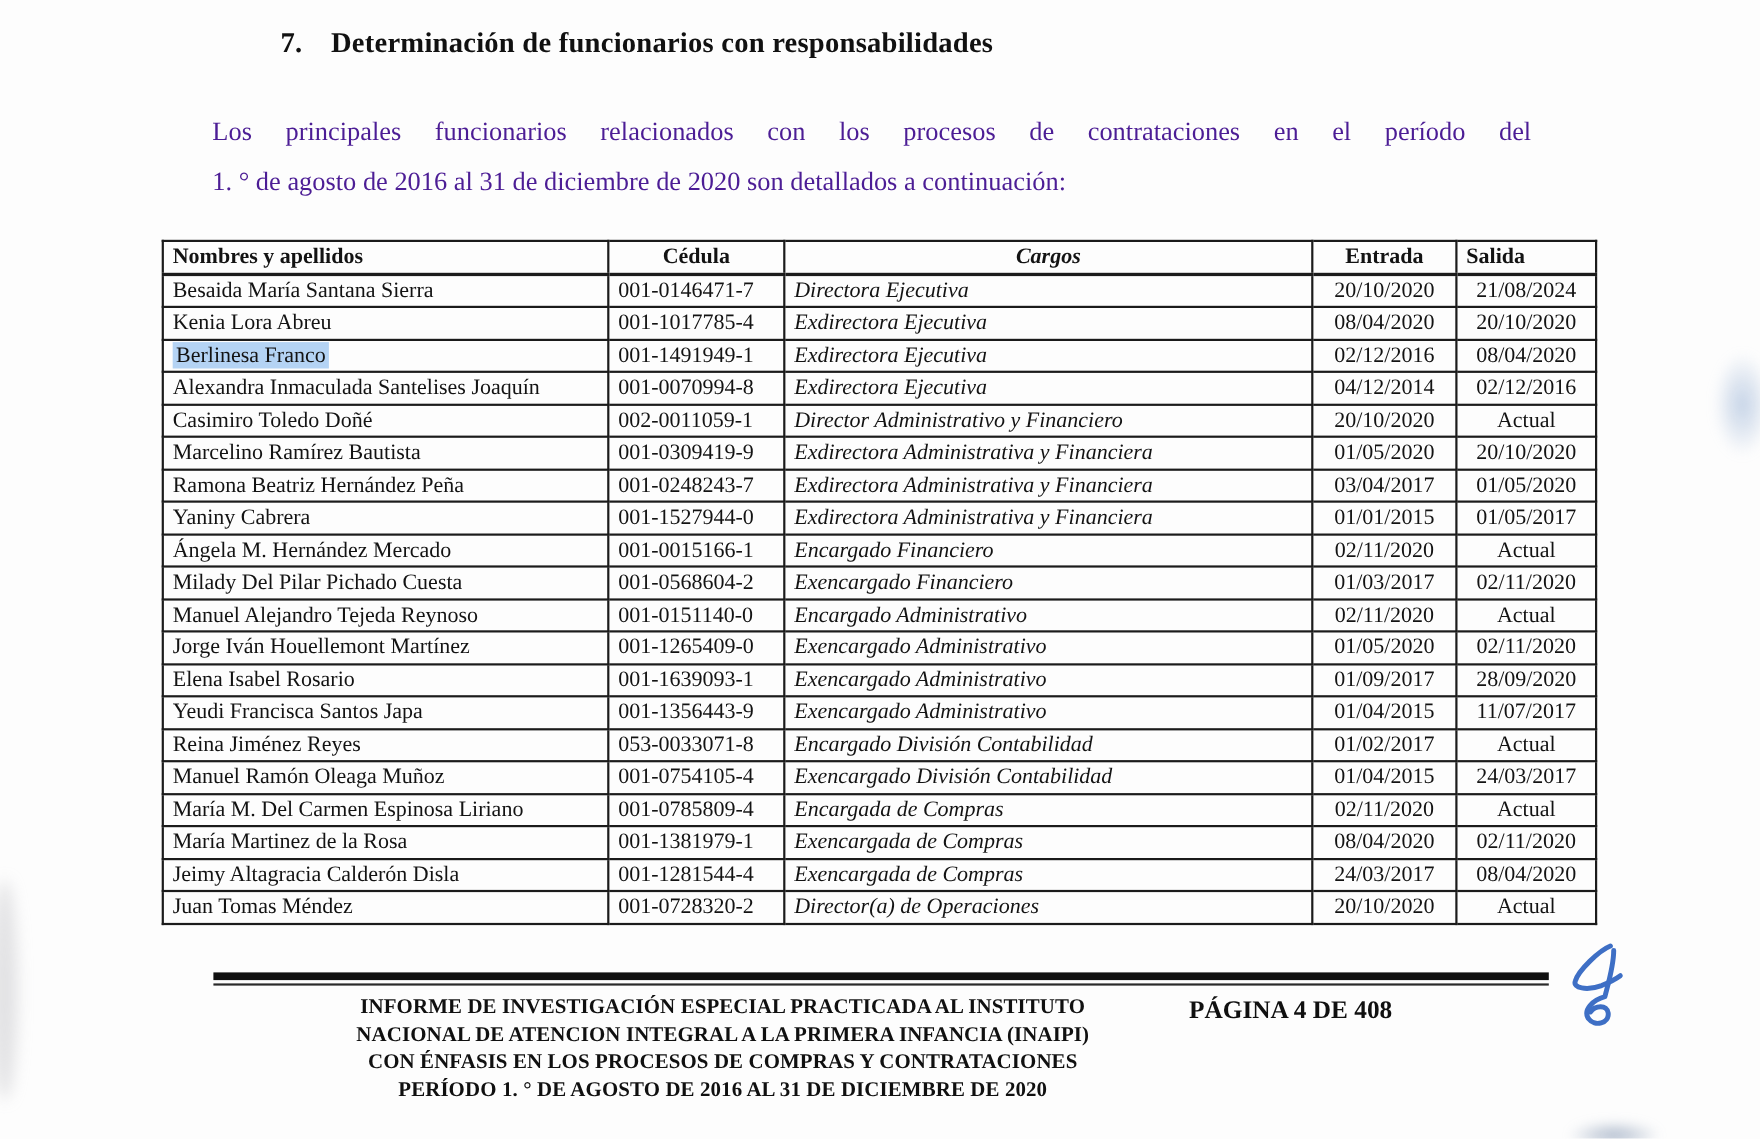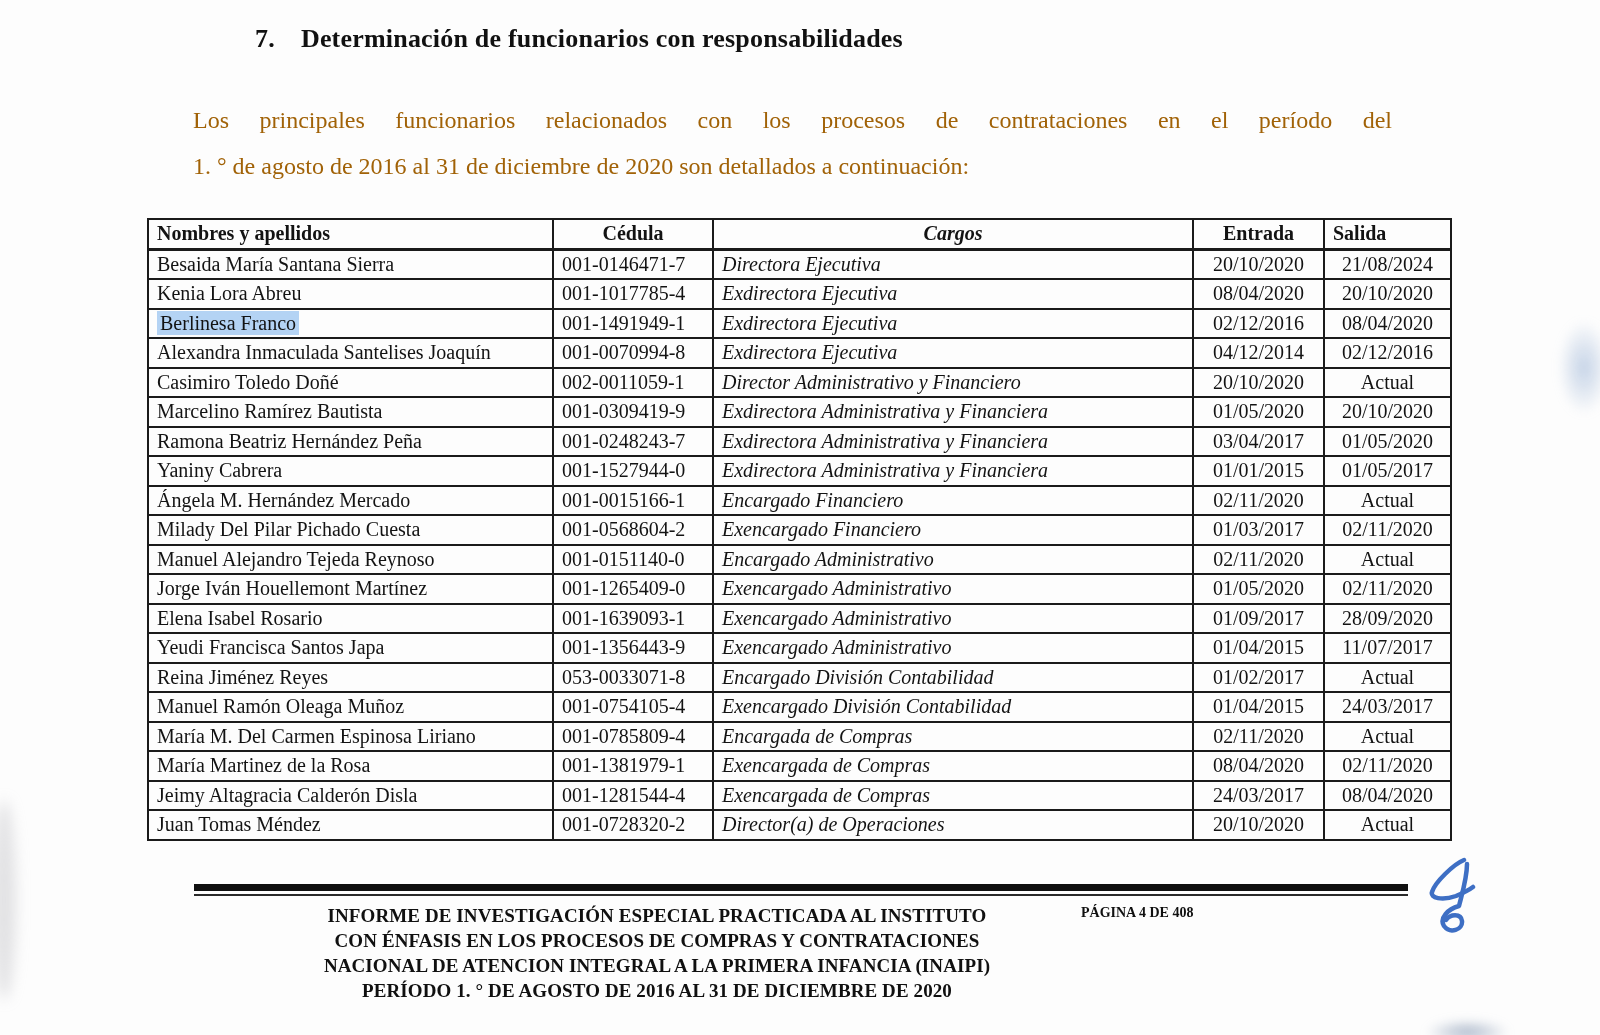--- a/index.html
+++ b/index.html
@@ -13,21 +13,21 @@
   .heading{
     position:absolute;left:255px;top:24px;
     display:flex;align-items:baseline;
     font-size:26px;font-weight:bold;color:#111;
     letter-spacing:.2px;
   }
   .heading .num{margin-right:26px;}
   
   .intro{
     position:absolute;left:193px;top:97px;width:1199px;
-    font-size:24px;line-height:46px;color:#a16207;
+    font-size:24px;line-height:46px;color:#4c1d95;
   }
   .intro .l1{text-align:justify;text-align-last:justify;}
   .intro .l2{text-align:left;}
   
   table.officials{
     position:absolute;left:147px;top:218px;
     border-collapse:collapse;table-layout:fixed;
     width:1303px;
     font-size:20px;color:#131313;
   }
@@ -55,21 +55,21 @@
   .footer-rule .bar2{height:2px;background:#2a2a2a;margin-top:3px;}
   
   .footer-text{
     position:absolute;left:197px;top:903px;width:920px;
     font-size:19px;font-weight:bold;line-height:25px;color:#101010;
     letter-spacing:.1px;
     text-align:center;
   }
   .page-label{
     position:absolute;left:1081px;top:905px;
-    font-size:14px;font-weight:bold;color:#101010;
+    font-size:23px;font-weight:bold;color:#101010;
   }
   
   .ink-mark{position:absolute;left:1412px;top:854px;width:78px;height:88px;}
   
   .smudge{position:absolute;border-radius:50%;filter:blur(5px);}
   .smudge-right{
     left:1558px;top:320px;width:52px;height:95px;
     background:radial-gradient(closest-side,rgba(150,176,212,.55),rgba(150,176,212,0));
   }
   .smudge-bottom{
@@ -255,22 +255,22 @@
     </tbody>
 </table>
 
 <div class="footer-rule">
   <div class="bar1"></div>
   <div class="bar2"></div>
 </div>
 
 <div class="footer-text">
   <div>INFORME DE INVESTIGACIÓN ESPECIAL PRACTICADA AL INSTITUTO</div>
+  <div>NACIONAL DE ATENCION INTEGRAL A LA PRIMERA INFANCIA (INAIPI)</div>
   <div>CON ÉNFASIS EN LOS PROCESOS DE COMPRAS Y CONTRATACIONES</div>
-  <div>NACIONAL DE ATENCION INTEGRAL A LA PRIMERA INFANCIA (INAIPI)</div>
   <div>PERÍODO 1. ° DE AGOSTO DE 2016 AL 31 DE DICIEMBRE DE 2020</div>
 </div>
 
 <div class="page-label">PÁGINA 4 DE 408</div>
 
 <svg class="ink-mark" viewBox="0 0 78 88">
   <g fill="none" stroke="#2e63c0" stroke-width="4.5" stroke-linecap="round" stroke-linejoin="round" opacity="0.92">
     <path d="M 52 6 C 42 10, 23 28, 20 38 C 18 44, 30 47, 44 42 C 51 39, 57 36, 61 33"></path>
     <path d="M 55 10 C 55 24, 50 40, 47 52 C 36 55, 27 64, 32 72 C 38 80, 51 76, 50 67 C 49 59, 38 60, 34 66"></path>
   </g>

